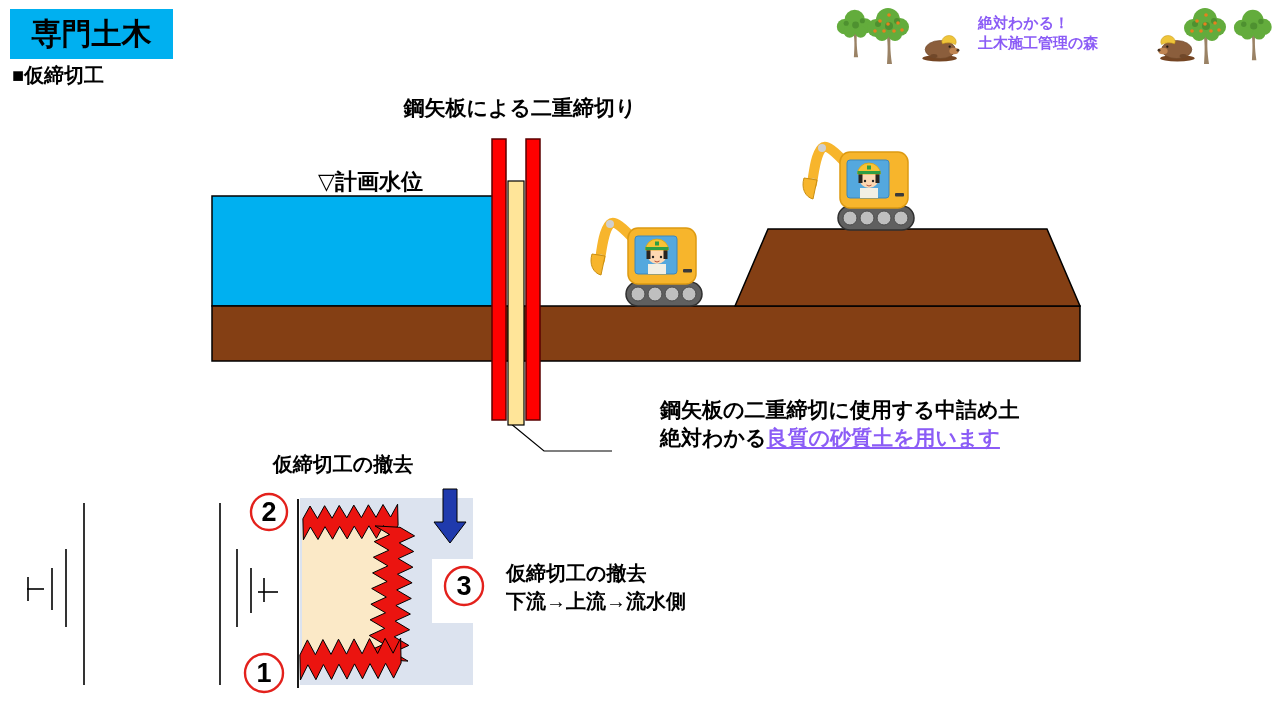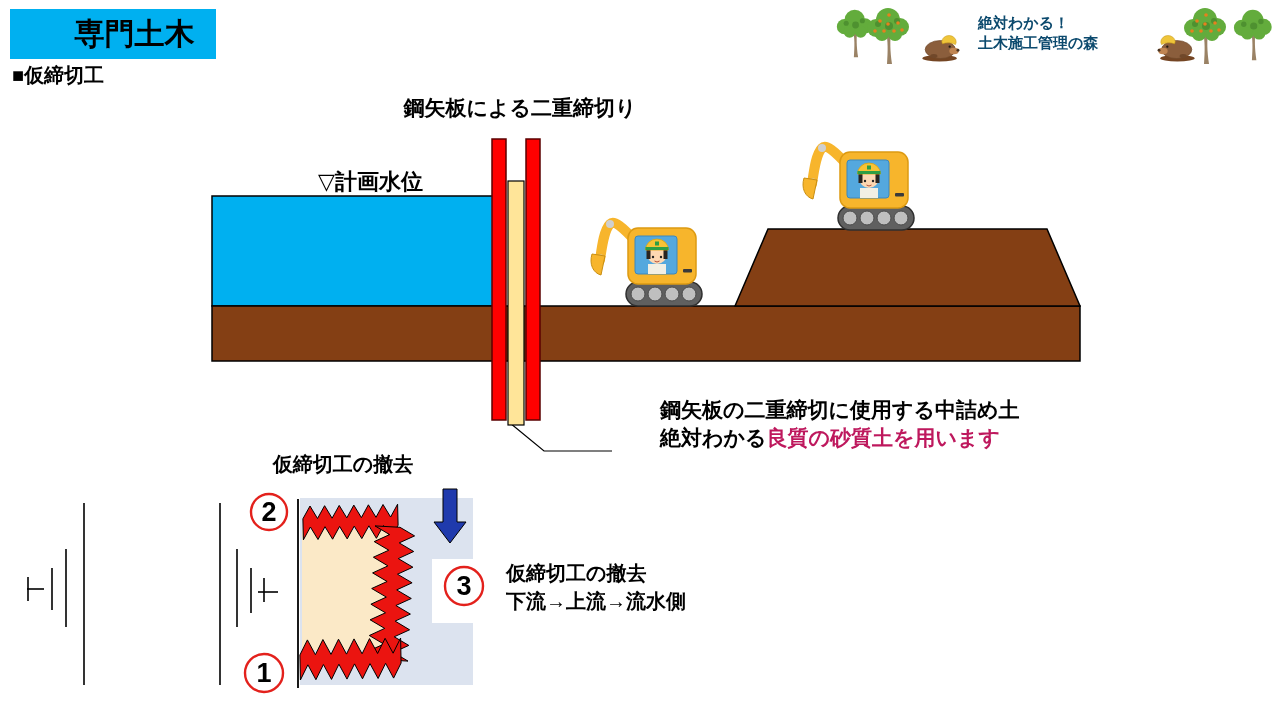--- a/index.html
+++ b/index.html
@@ -1,26 +1,26 @@
 <!DOCTYPE html>
 <html><head>
 <meta charset="utf-8">
 <style>
   html,body{margin:0;padding:0;background:#fff;width:1280px;height:720px;overflow:hidden;}
   .slide{position:relative;width:1280px;height:720px;background:#fff;
          font-family:"Liberation Sans","DejaVu Sans",sans-serif;color:#000;}
   .abs{position:absolute;}
   .category-box{left:10px;top:9px;width:163px;height:50px;background:#00B0F0;
-    display:flex;align-items:center;justify-content:center;font-size:30px;font-weight:700;padding-left:43px;}
+    display:flex;align-items:center;justify-content:center;font-size:30px;font-weight:700;}
   .page-title{left:340px;top:14px;width:360px;text-align:center;font-size:30px;font-weight:700;}
   .section-label{left:12px;top:62px;font-size:20px;font-weight:700;}
-  .slogan{left:978px;top:13px;font-size:15px;font-weight:700;line-height:20px;color:#0c4a6e;}
+  .slogan{left:978px;top:13px;font-size:15px;font-weight:700;line-height:20px;color:#8b5cf6;}
   .caption-note{left:506px;top:559px;font-size:20px;font-weight:700;line-height:28px;}
   .annotation{left:660px;top:396px;width:620px;font-size:21px;font-weight:700;line-height:28px;}
-  .annotation .hl{color:#be185d;}
+  .annotation .hl{color:#8b5cf6;text-decoration:underline;}
   svg text{font-family:"Liberation Sans","DejaVu Sans",sans-serif;font-weight:700;fill:#000;}
   svg{display:block;}
 </style>
 </head>
 <body>
 
 <div class="slide">
 
   <div class="abs category-box">
     <span>専門土木</span>

